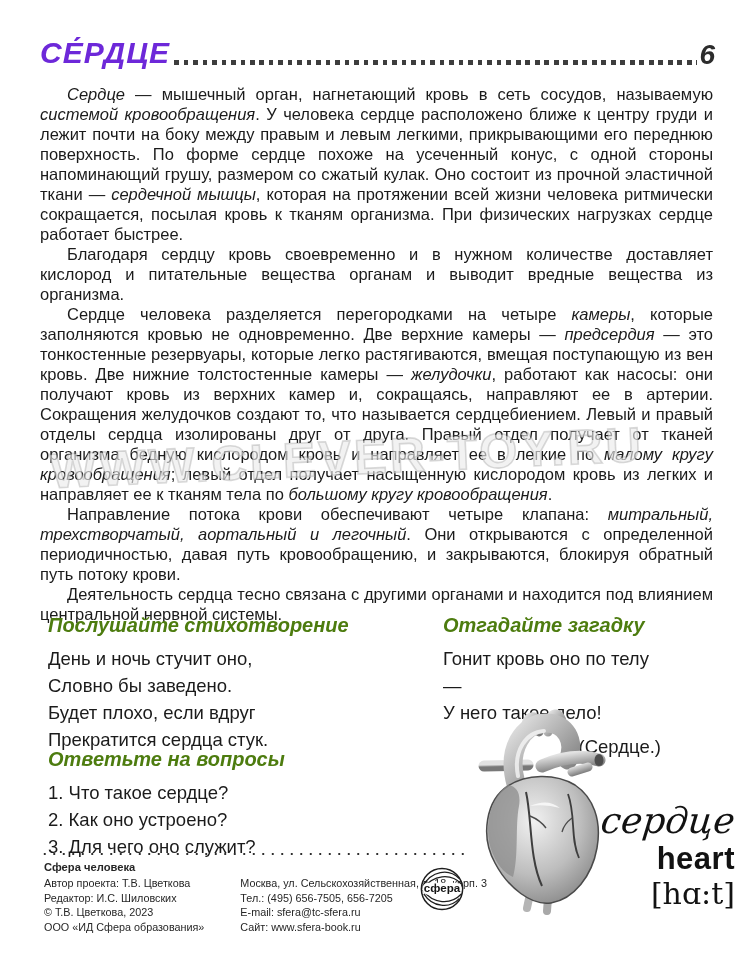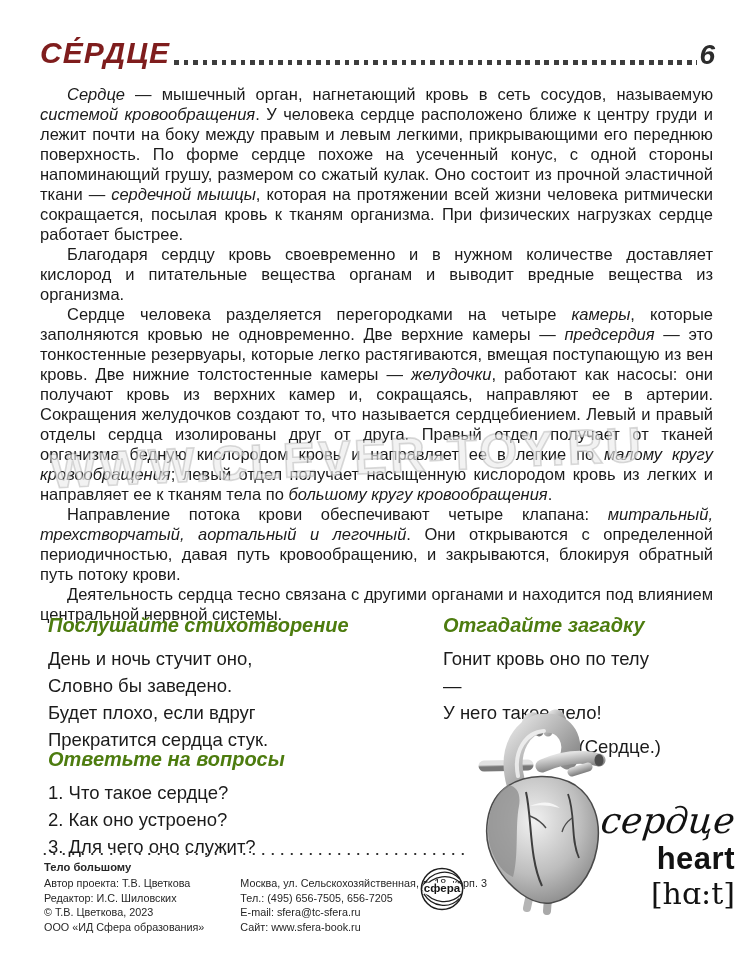--- a/index.html
+++ b/index.html
@@ -15,21 +15,21 @@
   
   .titlebar{
     position:absolute;left:40px;right:36px;top:36px;
     display:flex;align-items:flex-end;
   }
   .title{
     margin:0;
     font-size:30px;line-height:34px;
     font-weight:bold;font-style:italic;
     letter-spacing:1px;
-    color:#7f1d1d;
+    color:#6d28d9;
   }
   .leader{
     flex:1;height:5px;margin:0 2px 5px 4px;
     background-image:repeating-linear-gradient(90deg,#3d3d3d 0 4.5px,transparent 4.5px 9.5px);
   }
   .pageno{
     font-size:28px;line-height:30px;font-weight:bold;font-style:italic;color:#2c2c2c;
     margin-bottom:0;
   }
   
@@ -137,21 +137,21 @@
     <div class="lines">
         <div class="line">1. Что такое сердце?</div>
         <div class="line">2. Как оно устроено?</div>
         <div class="line">3. Для чего оно служит?</div>
       </div>
   </section>
 
   <div class="footer-sep"></div>
 
   <footer class="credits">
-    <div class="series">Тело большому</div>
+    <div class="series">Сфера человека</div>
     <div class="credit-cols">
       <div class="col">
           <div class="line">Автор проекта: Т.В. Цветкова</div>
           <div class="line">Редактор: И.С. Шиловских</div>
           <div class="line">© Т.В. Цветкова, 2023</div>
           <div class="line">ООО «ИД Сфера образования»</div>
         </div>
       <div class="col">
           <div class="line">Москва, ул. Сельскохозяйственная, д. 18, корп. 3</div>
           <div class="line">Тел.: (495) 656-7505, 656-7205</div>

